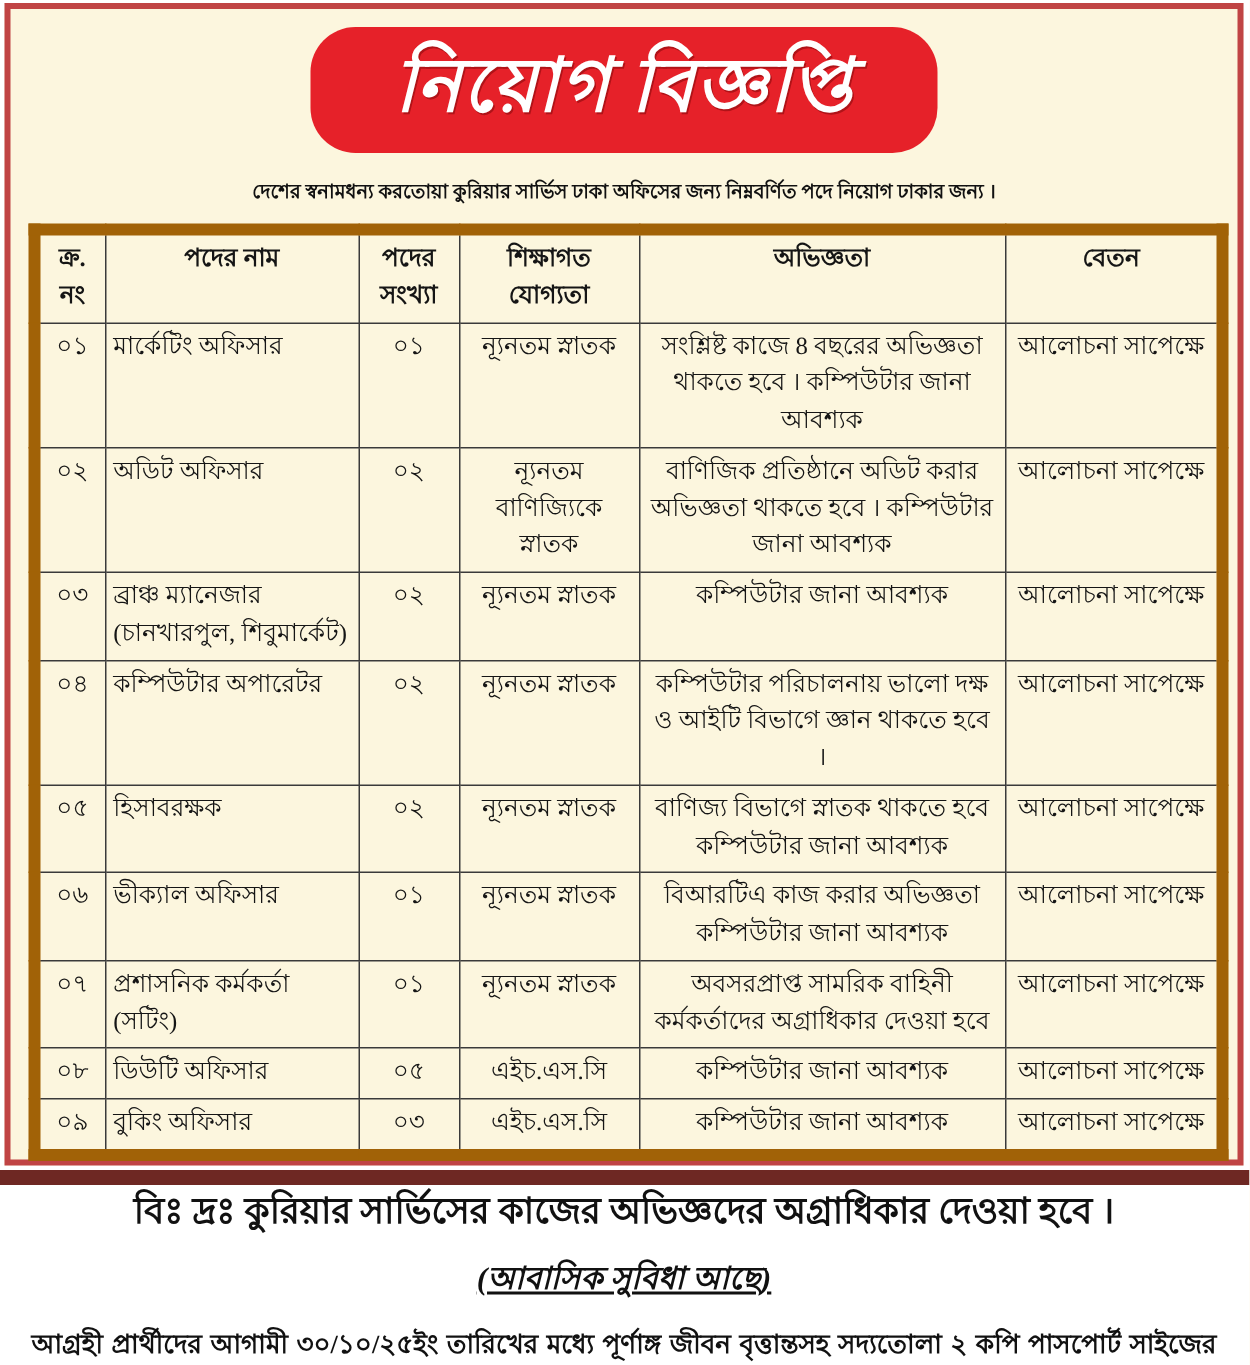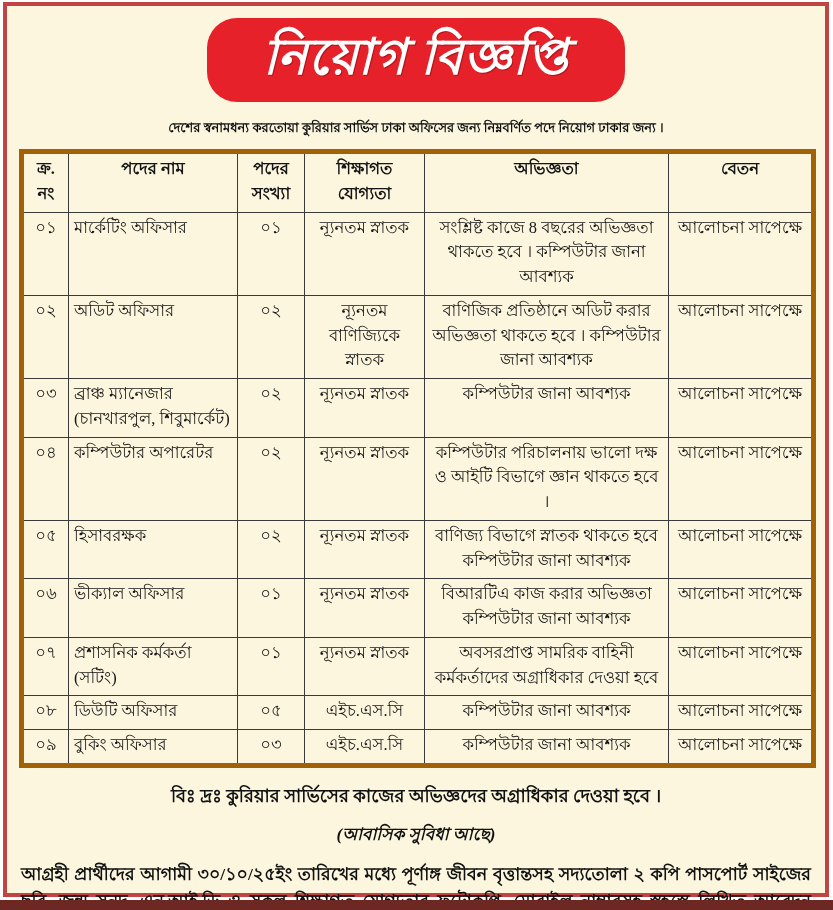--- a/index.html
+++ b/index.html
@@ -2,21 +2,21 @@
 <html><head>
 <meta charset="utf-8">
 <style>
   * { margin: 0; padding: 0; box-sizing: border-box; }
   html, body {
     width: 833px; height: 910px;
     background: #ffffff;
     font-family: "Liberation Serif", "DejaVu Sans", sans-serif;
     overflow: hidden;
   }
-  .page-wrap { position: relative; width: 833px; height: 910px; background: #ffffff; }
+  .page-wrap { position: relative; width: 833px; height: 790px; background: #ffffff; }
   .sheet {
     position: absolute; left: 3px; top: 2px; right: 4px; bottom: 13px;
     border: 4px solid #c04444;
     background: #fcf6de;
     padding: 8px 12px 4px 12px;
   }
   .bottom-strip {
     position: absolute; left: 0; right: 0; bottom: 0; height: 10px;
     background: #6e2823;
   }
@@ -30,45 +30,45 @@
     letter-spacing: 1px; text-shadow: 1px 1px 0 #b01318;
   }
   .intro {
     margin: 16px 2px 10px 2px;
     font-size: 13px; font-weight: bold; color: #111;
     text-align: center; white-space: nowrap;
   }
   table.positions {
     width: 792px; border-collapse: collapse; table-layout: fixed;
     background: transparent;
-    border: 5px solid #a16207;
+    border: 8px solid #a16207;
   }
   table.positions th, table.positions td {
     border: 1.6px solid #3a3a3a;
     padding: 3px 5px 5px 5px;
     font-size: 16.5px; color: #151515;
     vertical-align: top;
     line-height: 1.5;
     overflow: hidden;
   }
   table.positions th { font-weight: bold; text-align: center; height: 50px; }
   td.c-serial { text-align: center; }
   td.c-post   { text-align: left; margin-top: 22px; }
   td.c-count  { text-align: center; }
   td.c-qual   { text-align: center; }
   td.c-exp    { text-align: center; }
   td.c-salary { text-align: center; }
   tbody tr { min-height: 30px; }
   .priority-note {
     margin-top: 14px; text-align: center;
-    font-size: 18px; font-weight: bold; color: #111;
+    font-size: 24px; font-weight: bold; color: #111;
   }
   .housing-note {
     margin-top: 8px; text-align: center;
-    font-size: 17px; font-weight: bold; font-style: italic; color: #111;
+    font-size: 21px; font-weight: bold; font-style: italic; color: #111; text-decoration: underline;
   }
   .instructions {
     margin: 12px 2px 0 2px;
     font-size: 17.5px; font-weight: 600; color: #111;
     line-height: 1.55; text-align: justify;
   }
 </style>
 </head>
 <body>
 

